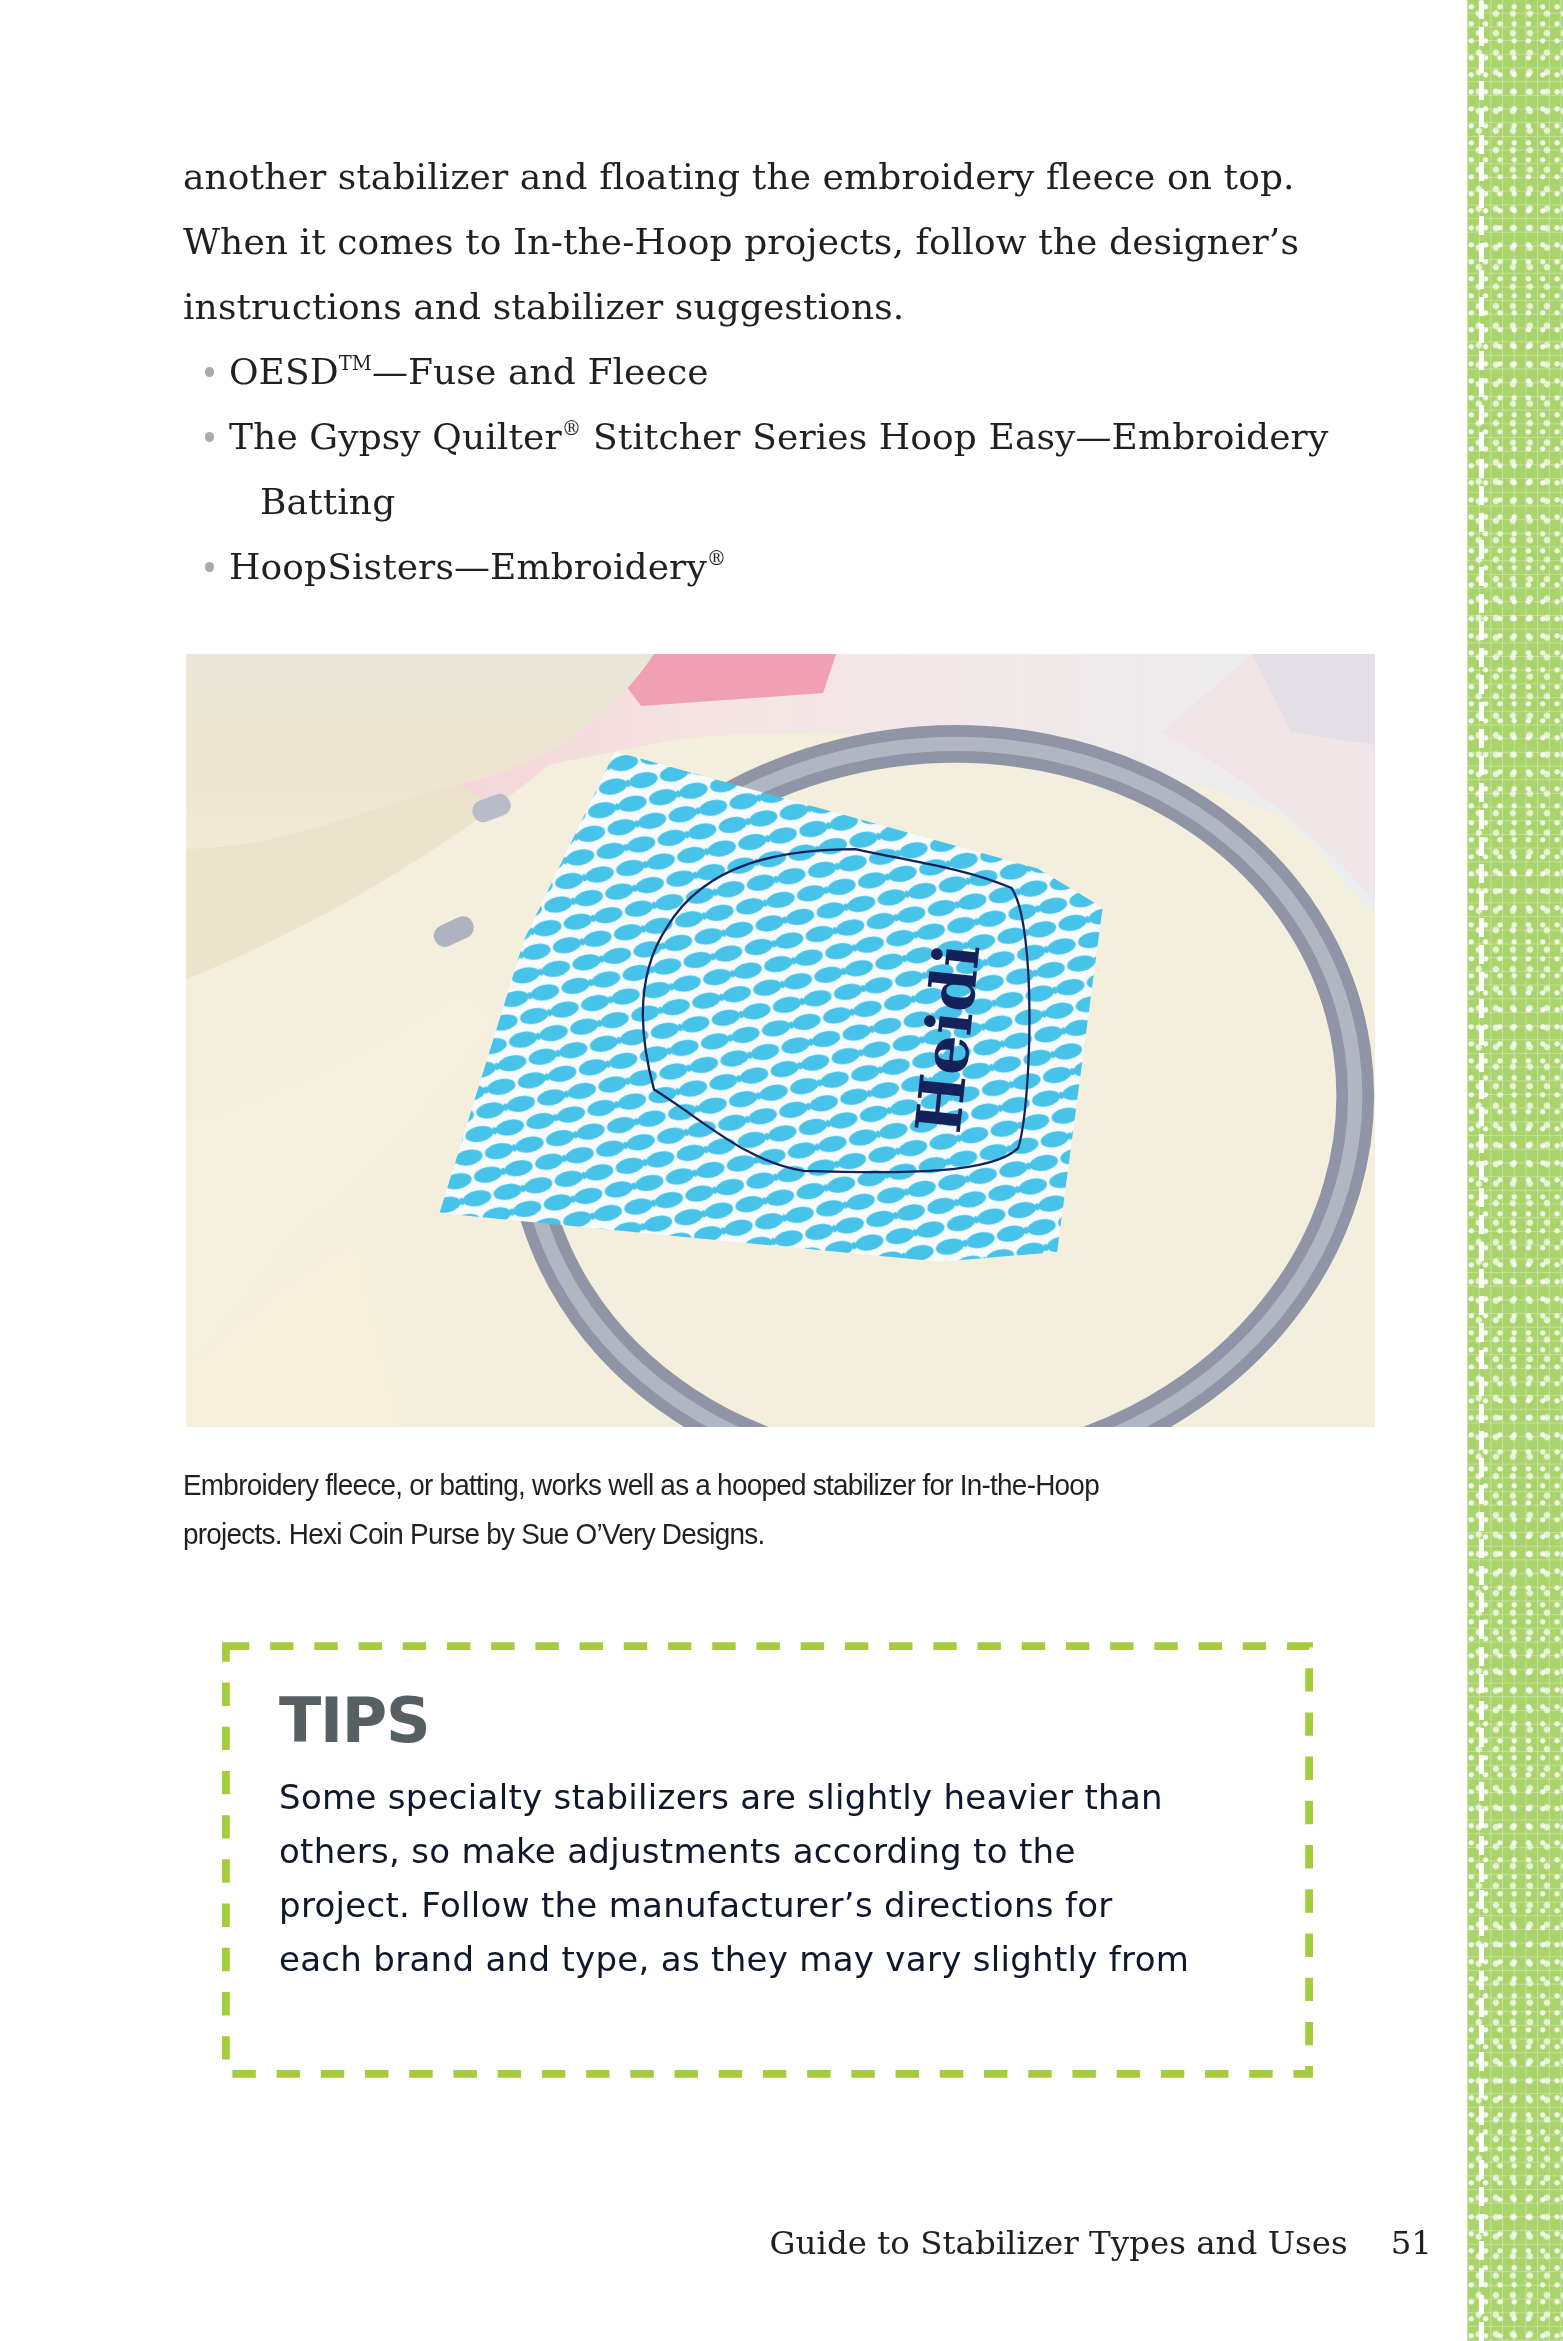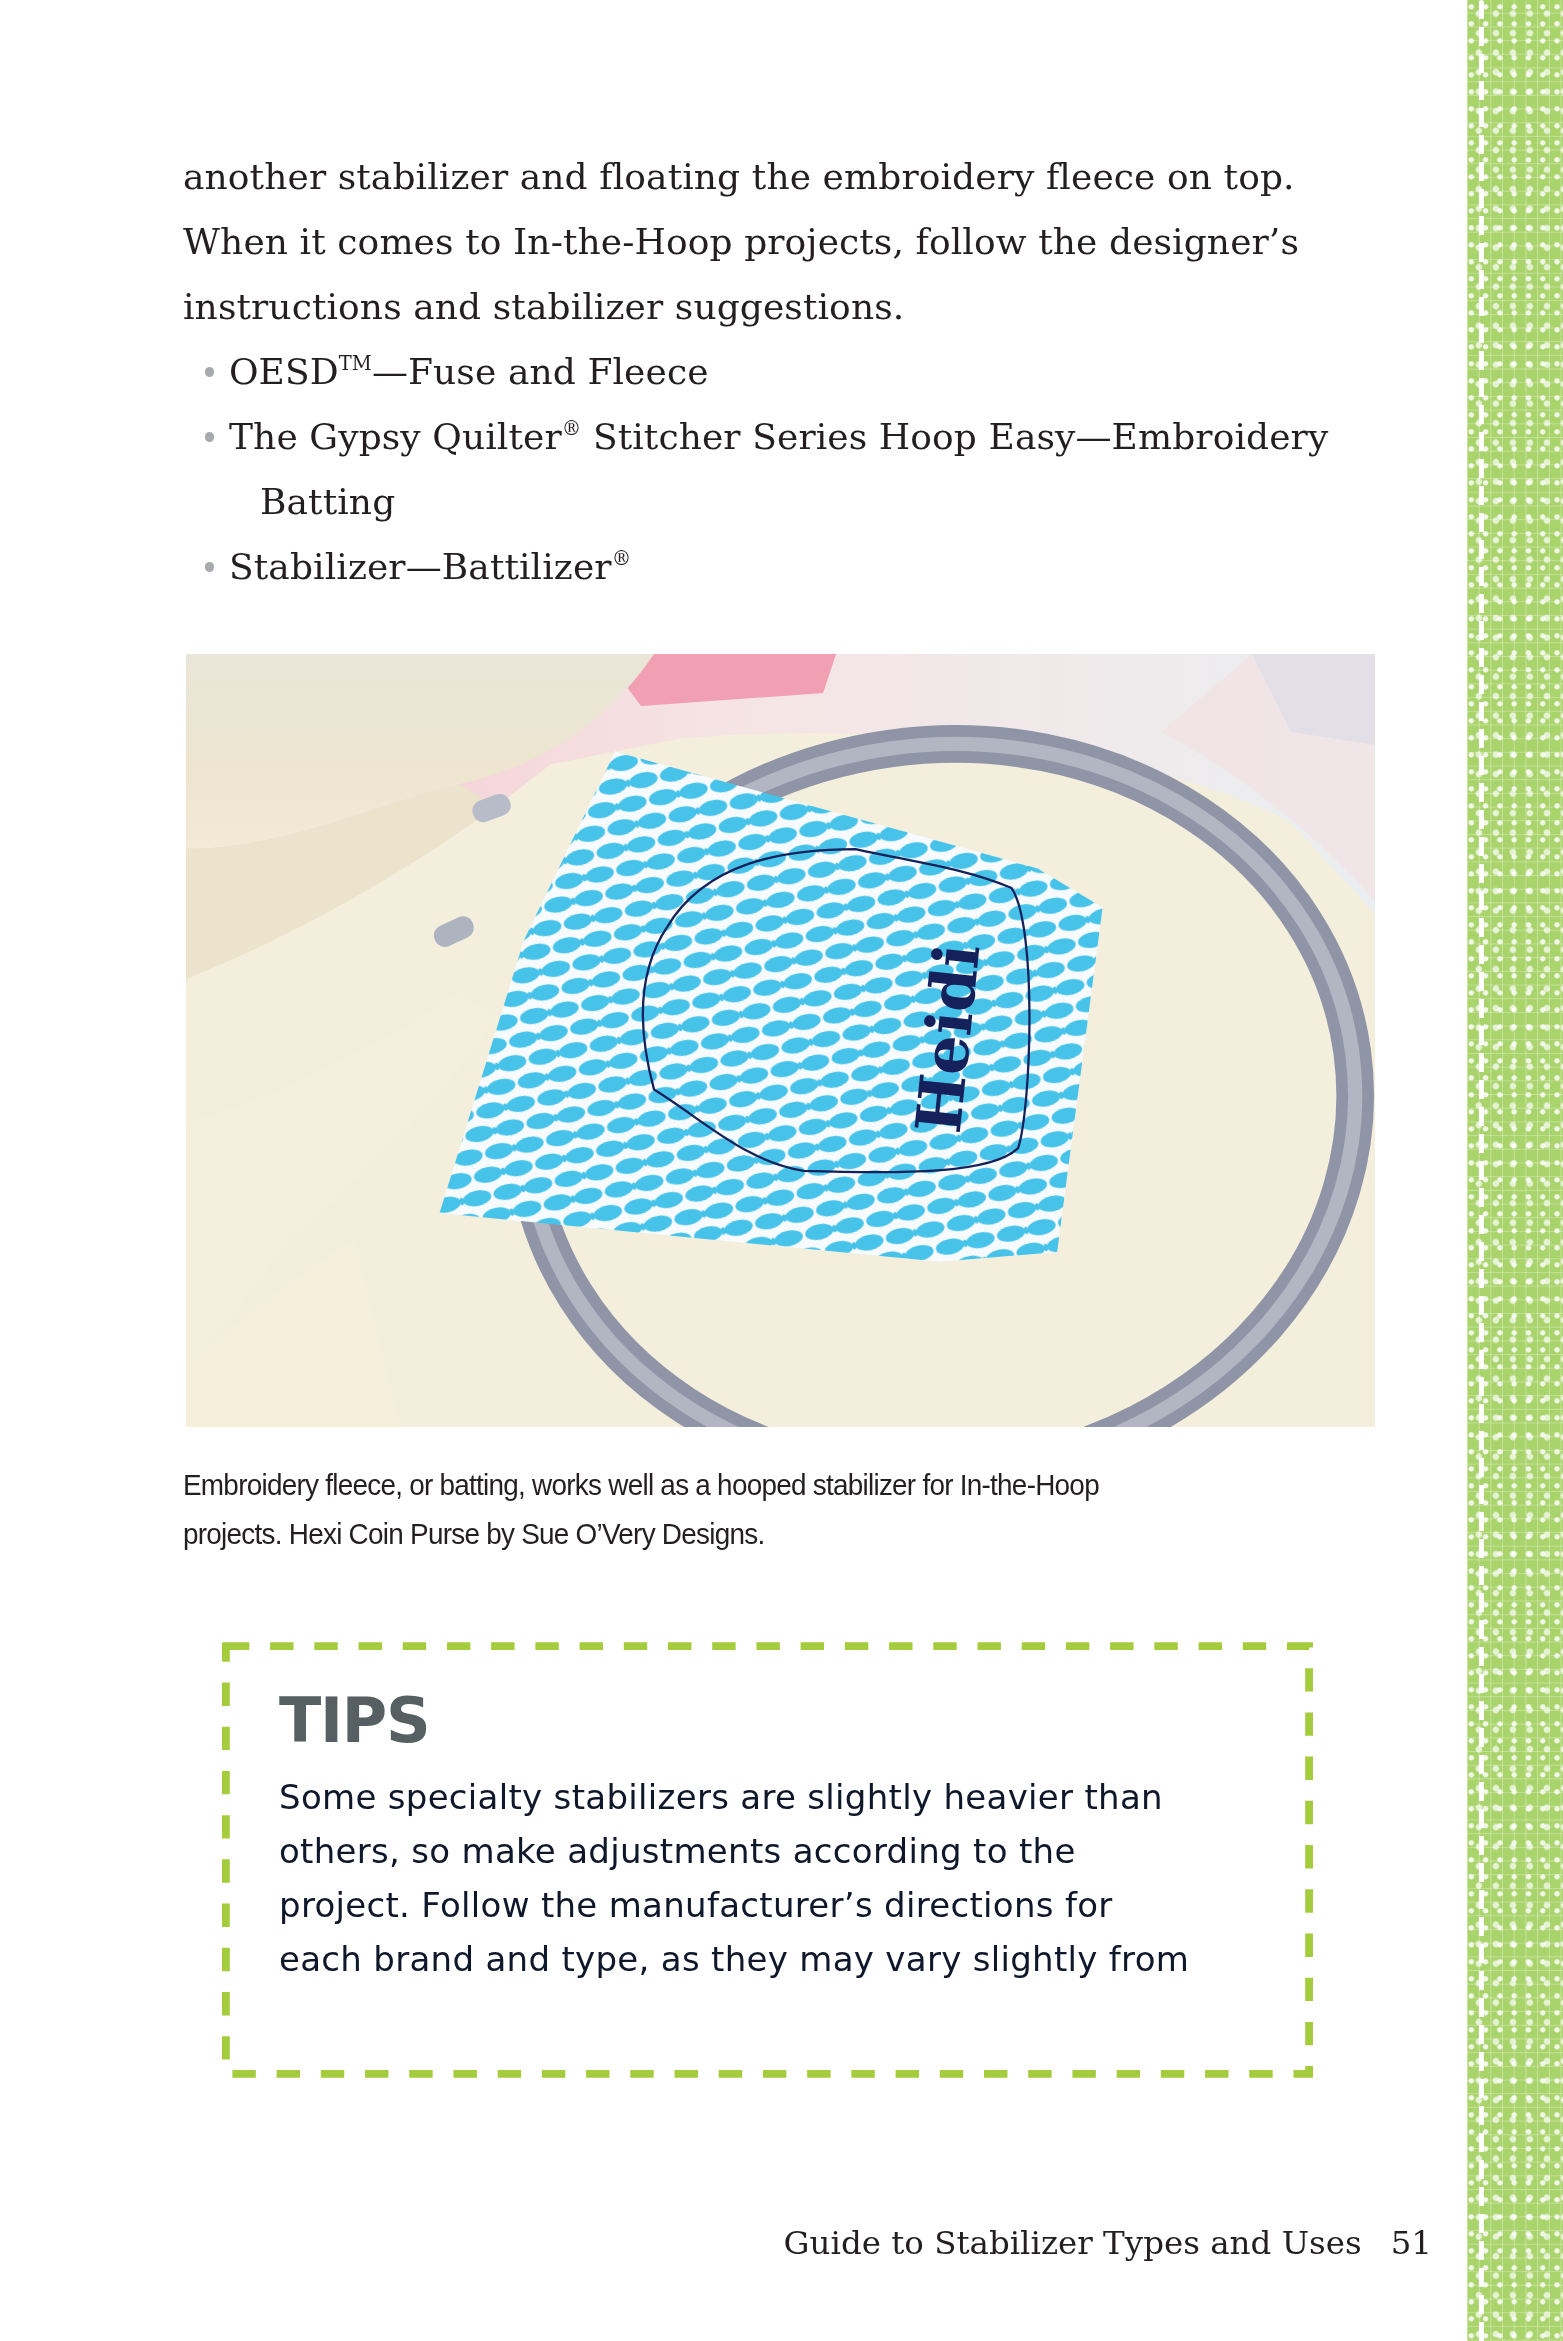--- a/index.html
+++ b/index.html
@@ -60,21 +60,21 @@
     font-size: 34px; line-height: 54px; color: #0f172a; letter-spacing: 0.3px;
   }
   .tips-body span { display: block; white-space: nowrap; }
 
   
   .footer {
     position: absolute; right: 131px; top: 2217px;
     font-family: "DejaVu Serif", "Liberation Serif", serif;
     font-size: 32.5px; line-height: 52px; color: #231f20; white-space: nowrap;
   }
-  .footer .page-num { margin-left: 29px; }
+  .footer .page-num { margin-left: 43px; }
 
   
   .edge-strip {
     position: absolute; left: 1467px; top: 0; width: 96px; height: 2342px;
     background-color: #a9d36b;
     background-image:
       radial-gradient(circle at 30% 40%, rgba(255,255,255,0.85) 0 2px, transparent 3.3px),
       radial-gradient(circle at 70% 70%, rgba(255,255,255,0.7) 0 2.6px, transparent 3.9px),
       linear-gradient(90deg, rgba(255,255,255,0.35) 0 1.3px, transparent 1.3px),
       linear-gradient(0deg, rgba(255,255,255,0.3) 0 1.3px, transparent 1.3px);
@@ -100,21 +100,21 @@
         <span class="bullet-dot"></span>
         <span>OESD</span><sup class="mark">TM</sup><span>—Fuse and Fleece</span>
       </li>
       <li>
         <span class="bullet-dot"></span>
         <span>The Gypsy Quilter</span><sup class="mark">®</sup><span style="white-space:pre"> Stitcher Series Hoop Easy—Embroidery</span>
         <span class="wrap">Batting</span>
       </li>
       <li>
         <span class="bullet-dot"></span>
-        <span>Stabilizer—Battilizer</span><sup class="mark">®</sup>
+        <span>HoopSisters—Embroidery</span><sup class="mark">®</sup>
       </li>
     </ul>
   </div>
 
   <div class="photo" title="Blue and white patterned fabric with navy embroidered name and outline, hooped over cream embroidery fleece in a gray embroidery hoop">
     <svg width="1189" height="773" viewBox="0 0 1829 1189" xmlns="http://www.w3.org/2000/svg">
       <defs>
         <linearGradient id="rollGrad" x1="0" y1="0" x2="0" y2="1">
           <stop offset="0" stop-color="#e9e6d9"></stop>
           <stop offset="0.6" stop-color="#ede5cf"></stop>

